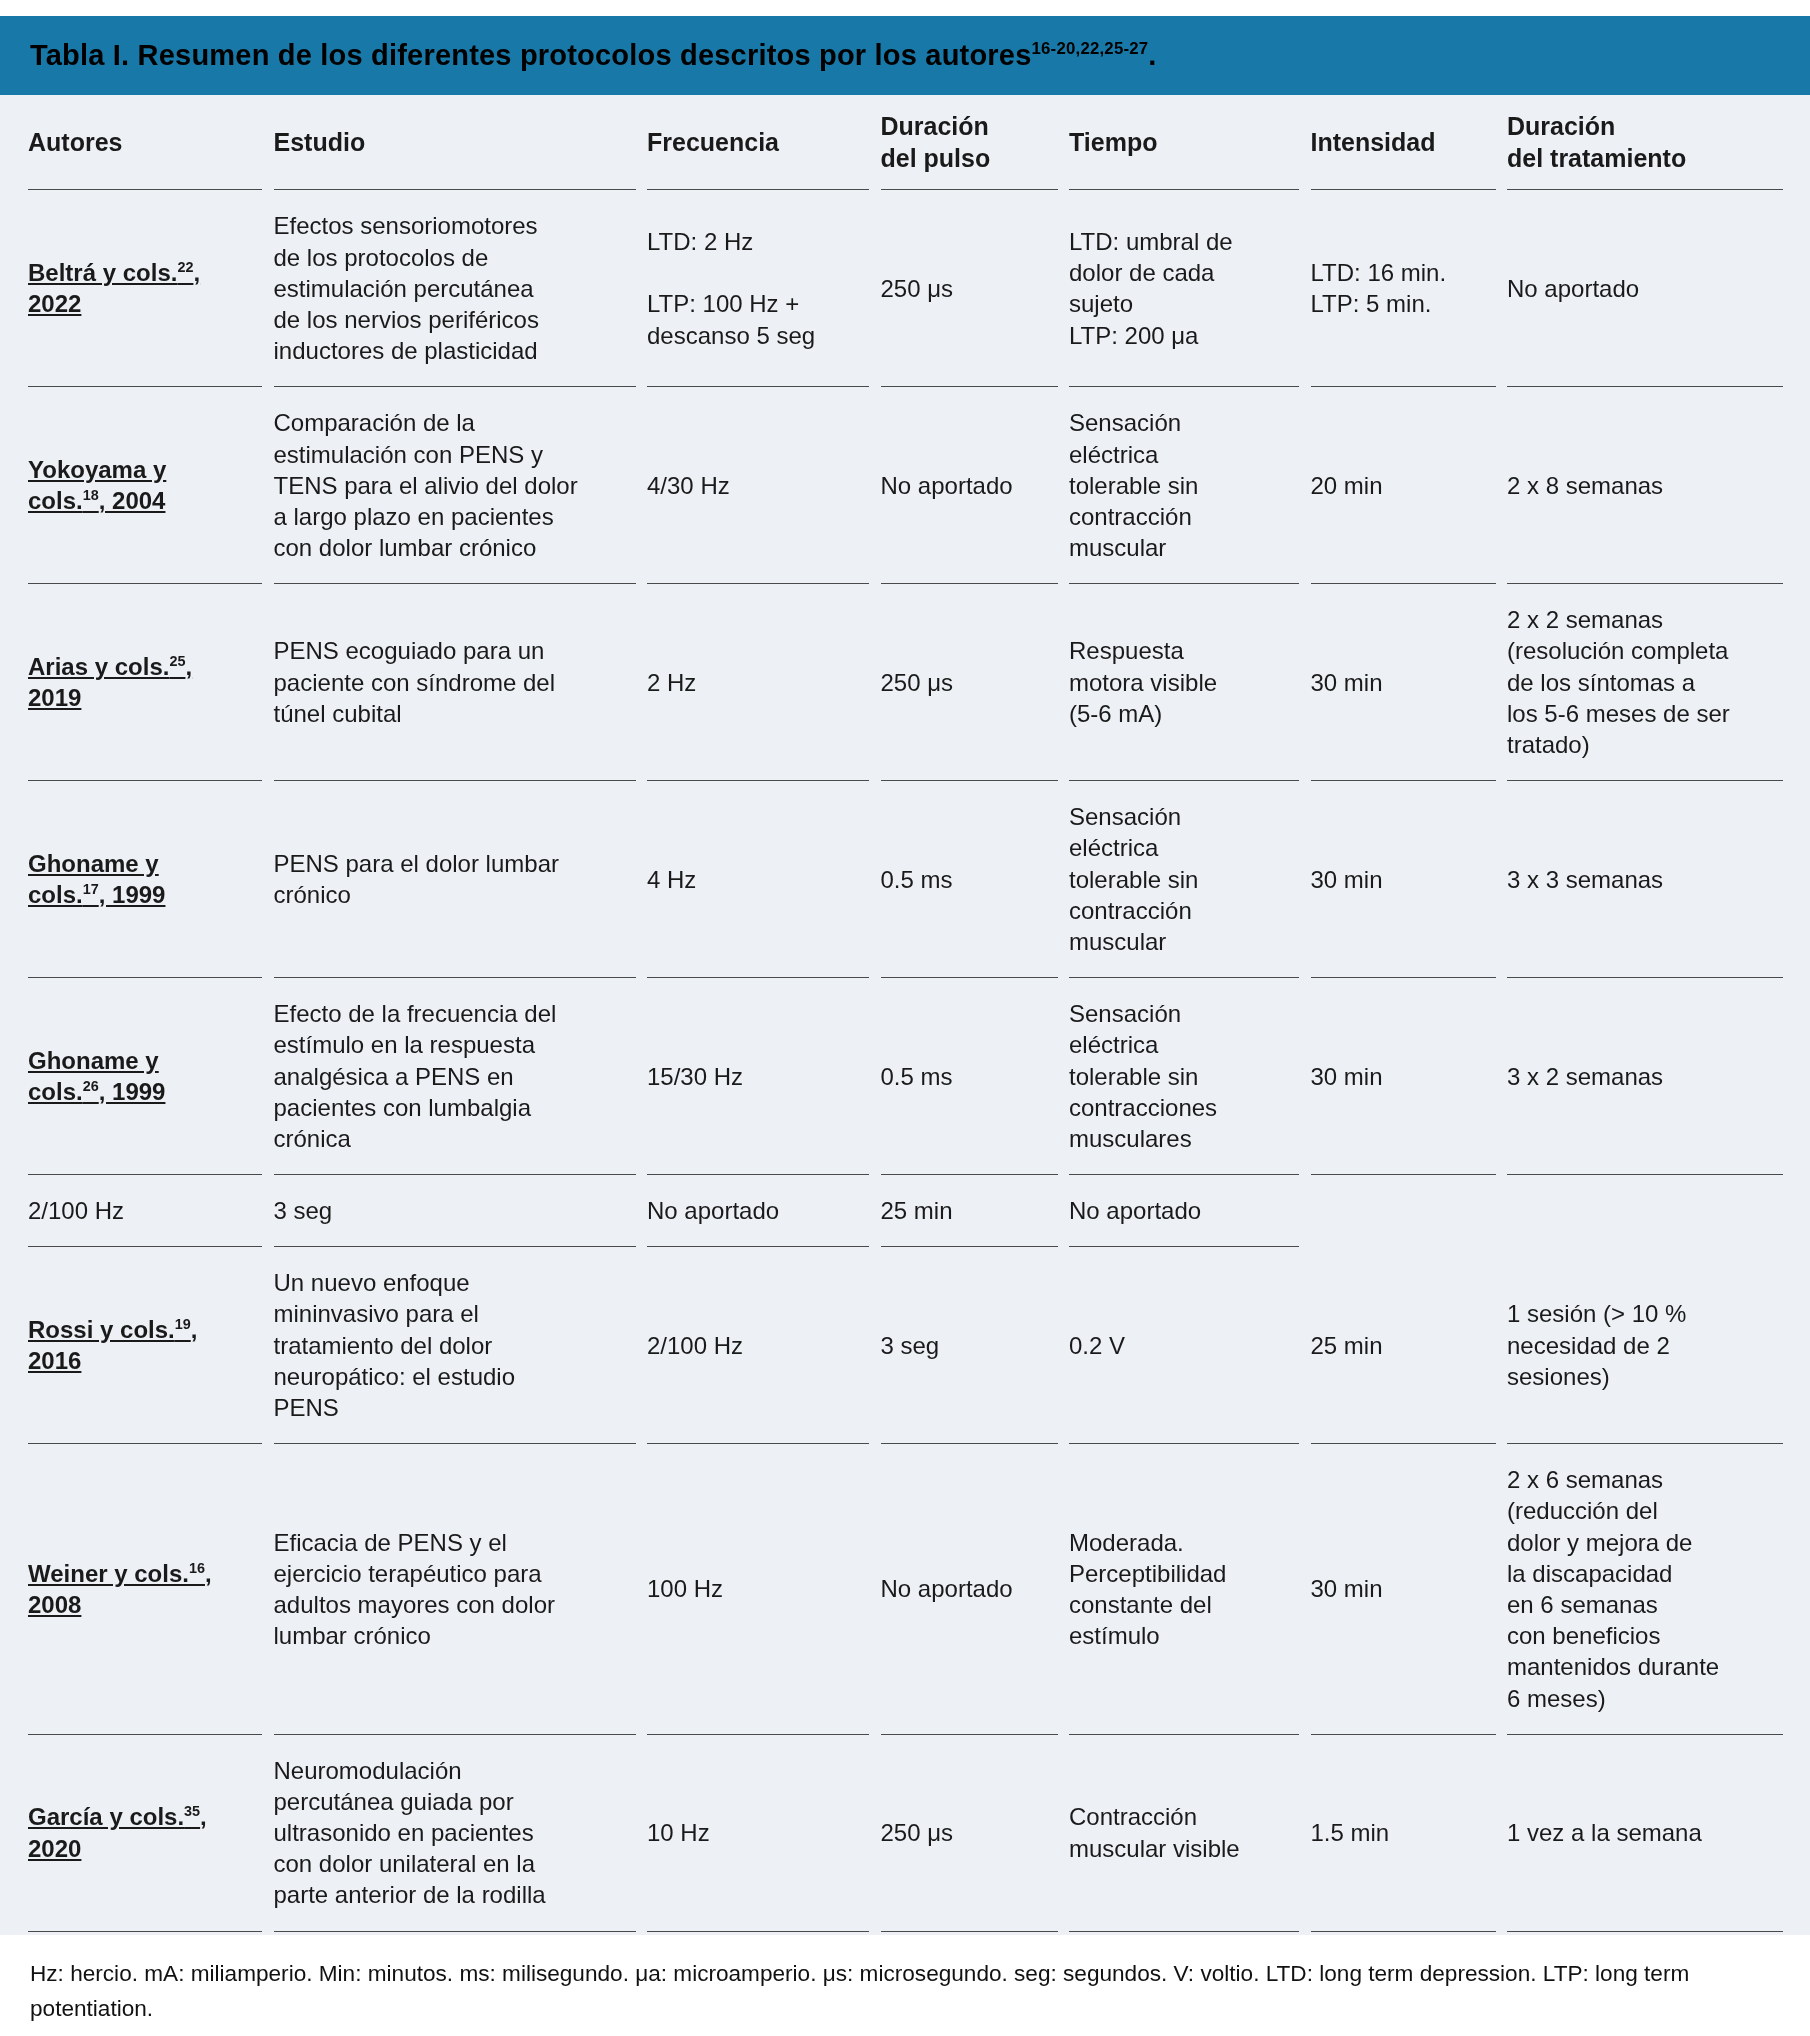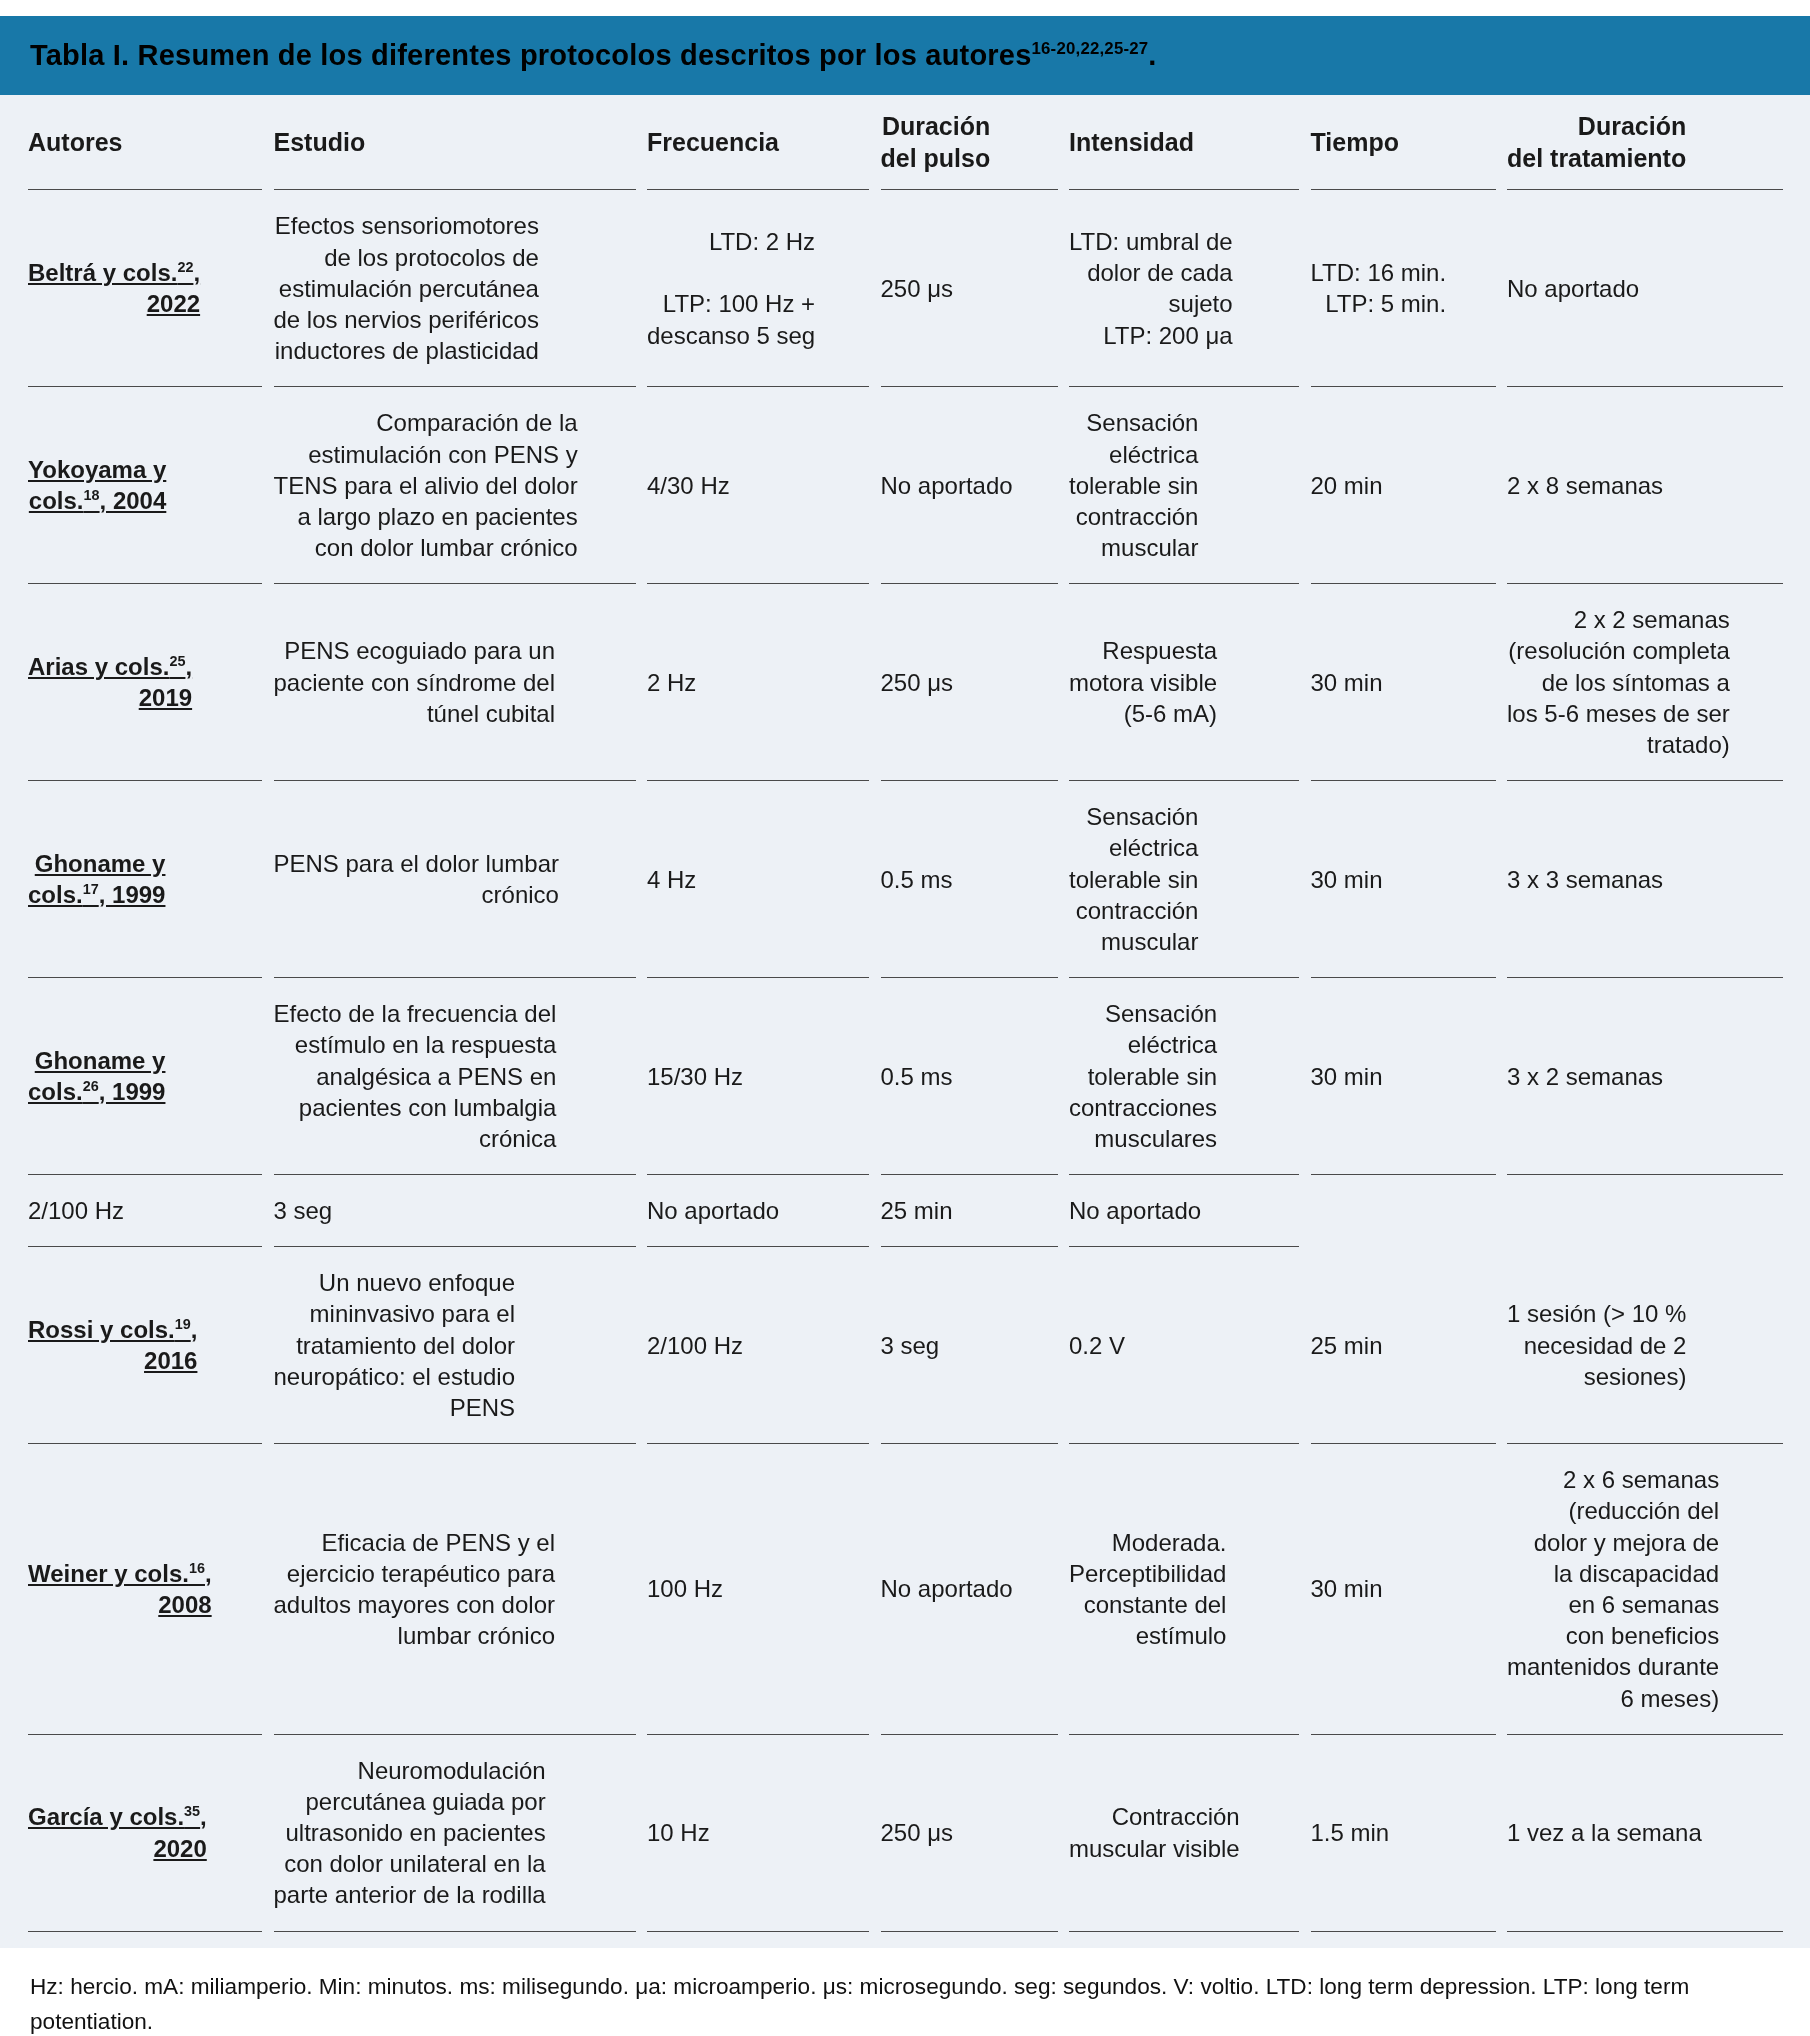--- a/index.html
+++ b/index.html
@@ -16,22 +16,21 @@
     background:var(--title-bg, #1878a8);
     color:#000000;
     display:flex;
     align-items:center;
     padding:0 30px;
   }
   .title-text { font-size:29px; font-weight:bold; letter-spacing:0.2px; }
   .title-text sup { font-size:58%; }
   .table-body {
     background:var(--table-bg, #edf1f6);
-    padding:0 28px 16px 28px;
-    text-align:right;
+    padding:0 28px 3px 28px;
   }
   .row {
     display:grid;
     grid-template-columns:234px 362px 222px 177px 230px 185px 1fr;
     column-gap:11.5px;
   }
   .cell {
     border-bottom:1.6px solid #4a4a4a;
     padding:20px 5px 20px 0;
     display:flex;
@@ -74,24 +73,24 @@
           <span>Estudio</span>
         </div>
       <div class="cell">
           <span>Frecuencia</span>
         </div>
       <div class="cell">
           <span>Duración
 del pulso</span>
         </div>
       <div class="cell">
+          <span>Tiempo</span>
+        </div>
+      <div class="cell">
           <span>Intensidad</span>
-        </div>
-      <div class="cell">
-          <span>Tiempo</span>
         </div>
       <div class="cell">
           <span>Duración
 del tratamiento</span>
         </div>
     </div>
 
     <div class="row">
       <div class="cell author-cell">
           <span><span>Beltrá y cols.</span><sup>22</sup><span>,

